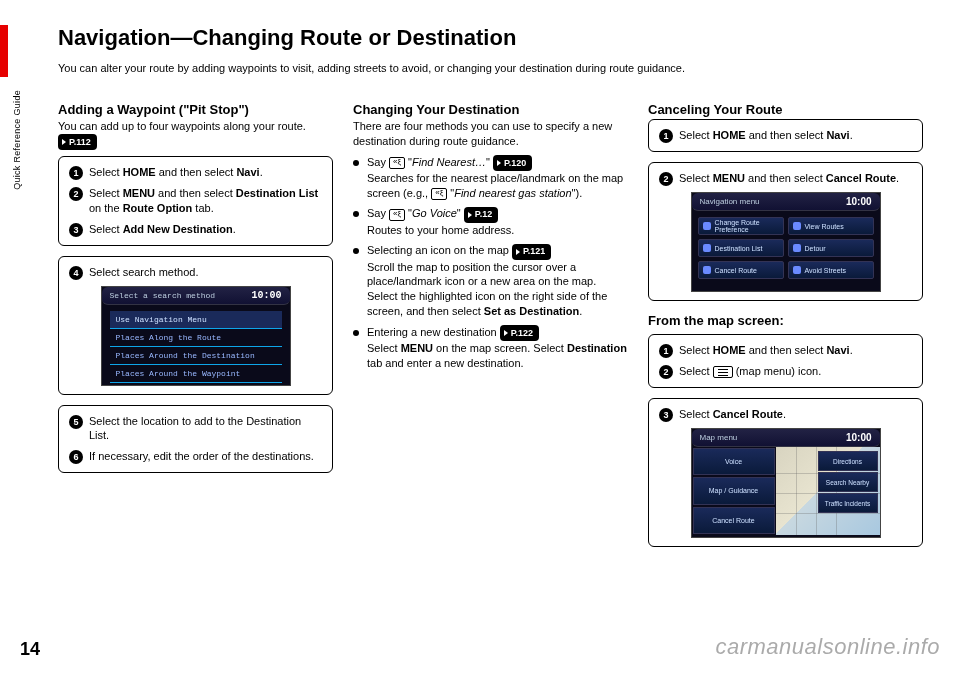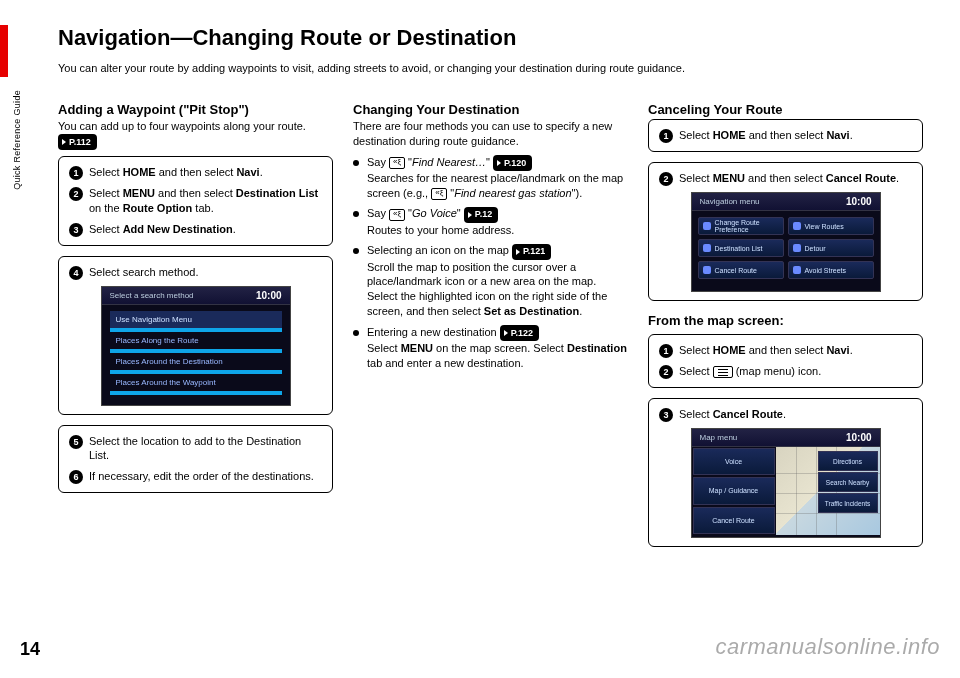--- a/index.html
+++ b/index.html
@@ -140,33 +140,34 @@
   
   .shot {
     background: #0a0a1a;
     border: 1px solid #444;
     margin: 4px auto 0;
     position: relative;
     color: #dce;
     font-size: 8px;
     overflow: hidden;
   }
-  .shot1 { width: 190px; height: 120px; }
+  .shot1 { width: 190px; height: 100px; font-family: Liberation Mono, monospace; }
   .shot-header {
     display: flex; justify-content: space-between; align-items: center;
     padding: 3px 8px;
     background: linear-gradient(#222244, #111133);
     border-bottom: 1px solid #334;
+    border-radius: 6px;
   }
   .shot-title { color: #bcd; font-size: 8px; }
   .shot-time { color: #fff; font-weight: bold; font-size: 10px; }
   .shot1-list { padding: 6px 8px; }
   .shot1-item {
     padding: 4px 6px;
-    border-bottom: 4px solid #0ea5e9;
+    border-bottom: 1px solid #0ea5e9;
     color: #99b8ff;
     font-size: 8px;
   }
   .shot1-item.hl { background: #1a2a5a; color: #cde0ff; }
   .shot2 { width: 190px; height: 100px; }
   .shot2-body { display: flex; flex-wrap: wrap; gap: 4px; padding: 6px; }
   .shot2-btn {
     width: 86px; height: 18px;
     background: linear-gradient(#1a2a5a, #0a1a3a);
     border: 1px solid #335;

